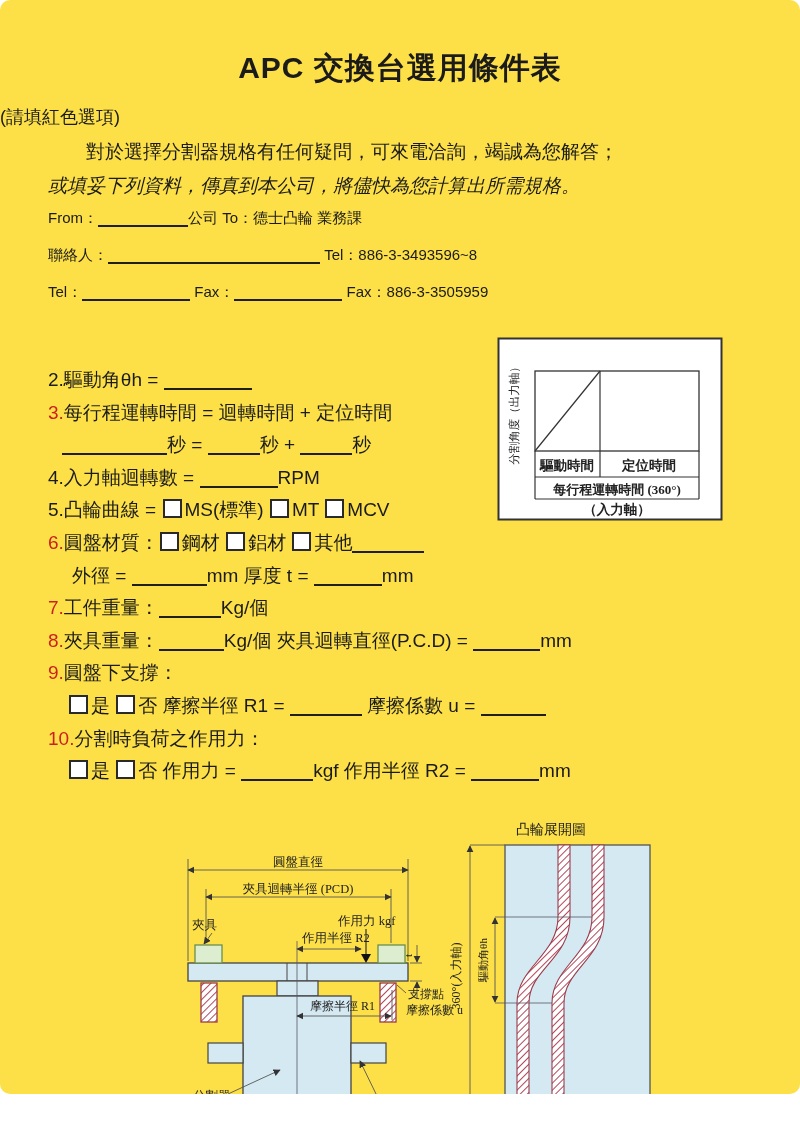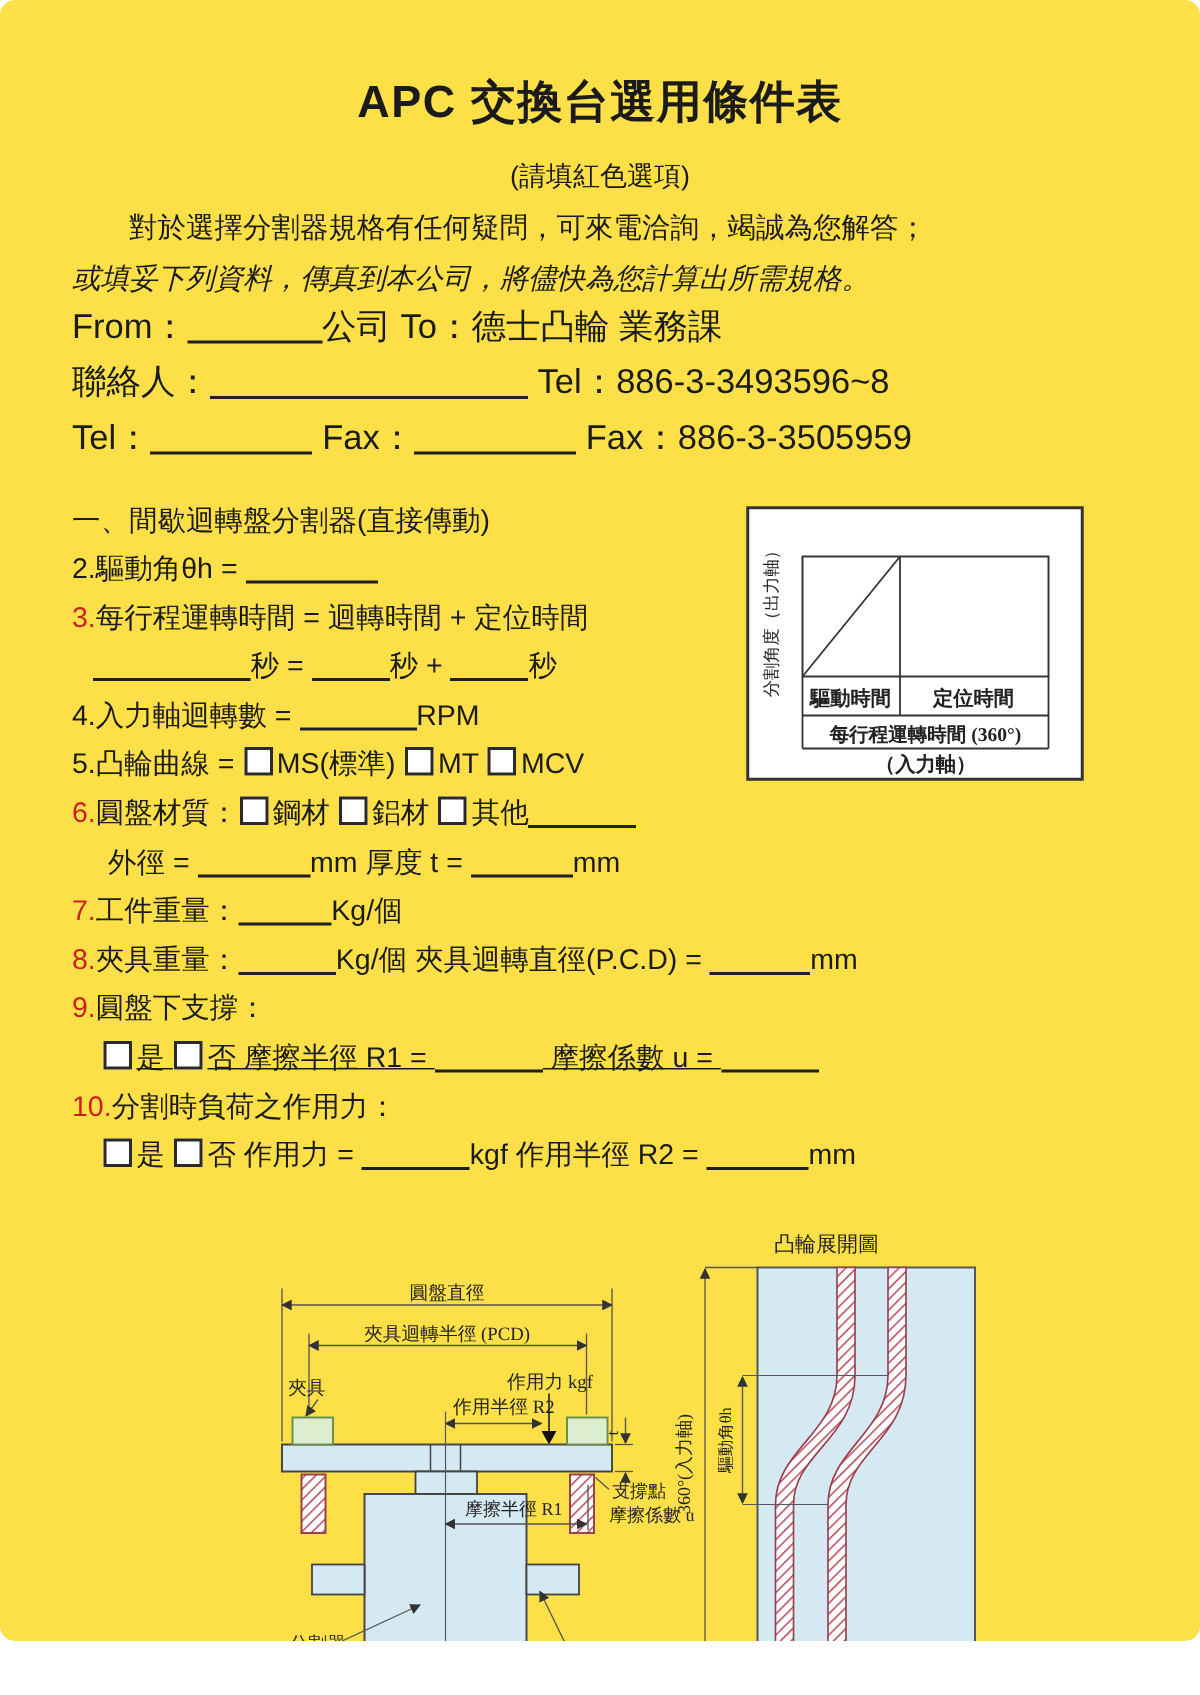--- a/index.html
+++ b/index.html
@@ -4,24 +4,24 @@
 <style>
   :root{
     --red:#cc1f1f; --blue:#d5e9f3; --green:#dcedd0;
     --hatch:#b2485a; --hatchEdge:#9a3d4d; --ink:#1b1b1b;
   }
   html,body{margin:0;padding:0;background:#ffffff;}
   .page{position:relative;width:800px;height:1094px;background:#fde047;overflow:hidden;
         font-family:"Liberation Sans",sans-serif;color:var(--ink);border-radius:10px;}
   .title{position:absolute;top:48px;left:0;width:100%;text-align:center;
          font-size:30px;font-weight:700;letter-spacing:1px;}
-  .subtitle{position:absolute;top:105px;left:0;width:100%;text-align:center;font-size:18px;}
+  .subtitle{position:absolute;top:105px;left:0;width:100%;text-align:left;font-size:18px;}
   .intro1{position:absolute;top:139px;left:48px;right:40px;font-size:19px;padding-left:38px;}
   .intro2{position:absolute;top:173px;left:48px;right:40px;font-size:19px;font-style:italic;}
-  .contact{position:absolute;top:199px;left:48px;font-size:23px;}
+  .contact{position:absolute;top:199px;left:48px;font-size:15px;}
   .contact .form-line{height:37px;line-height:37px;white-space:nowrap;}
   .section-heading{position:absolute;top:334px;left:48px;font-size:19px;}
   .form-lines{position:absolute;top:364px;left:48px;font-size:19px;}
   .form-lines .form-line{height:32.6px;line-height:32.6px;white-space:nowrap;}
   .red{color:var(--red);}
   .blank{display:inline-block;height:20px;border-bottom:2px solid #1f1f1f;vertical-align:-4px;}
   .checkbox{display:inline-block;width:15px;height:15px;border:2px solid #2a2a2a;
             background:#fff;margin:0 3px 0 1px;vertical-align:-2px;}
   .diagram{position:absolute;}
   svg text{font-family:"Liberation Serif",serif;fill:#222;}
@@ -35,33 +35,32 @@
   <div class="subtitle">(請填紅色選項)</div>
   <div class="intro1">對於選擇分割器規格有任何疑問，可來電洽詢，竭誠為您解答；</div>
   <div class="intro2">或填妥下列資料，傳真到本公司，將儘快為您計算出所需規格。</div>
 
   <div class="contact">
       <div class="form-line"><span>From：</span><span class="blank" style="width: 90px;"></span><span>公司  To：德士凸輪 業務課</span></div>
       <div class="form-line"><span>聯絡人：</span><span class="blank" style="width: 212px;"></span><span> Tel：886-3-3493596~8</span></div>
       <div class="form-line"><span>Tel：</span><span class="blank" style="width: 108px;"></span><span> Fax：</span><span class="blank" style="width: 108px;"></span><span> Fax：886-3-3505959</span></div>
     </div>
 
-  <div class="section-heading">一、間歇迴轉盤分割器(直接傳動)</div>
   <div class="form-lines">
       <div class="form-line"><span>2.驅動角θh = </span><span class="blank" style="width: 88px;"></span></div>
       <div class="form-line"><span class="red">3.</span><span>每行程運轉時間 = 迴轉時間 + 定位時間</span></div>
       <div class="form-line" style="padding-left: 14px;"><span class="blank" style="width: 105px;"></span><span>秒 = </span><span class="blank" style="width: 52px;"></span><span>秒 + </span><span class="blank" style="width: 52px;"></span><span>秒</span></div>
       <div class="form-line"><span>4.入力軸迴轉數 = </span><span class="blank" style="width: 78px;"></span><span>RPM</span></div>
       <div class="form-line"><span>5.凸輪曲線 = </span><span class="checkbox"></span><span>MS(標準) </span><span class="checkbox"></span><span>MT </span><span class="checkbox"></span><span>MCV</span></div>
       <div class="form-line"><span class="red">6.</span><span>圓盤材質：</span><span class="checkbox"></span><span>鋼材 </span><span class="checkbox"></span><span>鋁材 </span><span class="checkbox"></span><span>其他</span><span class="blank" style="width: 72px;"></span></div>
       <div class="form-line" style="padding-left: 24px;"><span>外徑 = </span><span class="blank" style="width: 75px;"></span><span>mm 厚度 t = </span><span class="blank" style="width: 68px;"></span><span>mm</span></div>
       <div class="form-line"><span class="red">7.</span><span>工件重量：</span><span class="blank" style="width: 62px;"></span><span>Kg/個</span></div>
       <div class="form-line"><span class="red">8.</span><span>夾具重量：</span><span class="blank" style="width: 65px;"></span><span>Kg/個 夾具迴轉直徑(P.C.D) = </span><span class="blank" style="width: 67px;"></span><span>mm</span></div>
       <div class="form-line"><span class="red">9.</span><span>圓盤下支撐：</span></div>
-      <div class="form-line" style="padding-left: 20px; text-decoration: underline;"><span class="checkbox"></span><span>是 </span><span class="checkbox"></span><span>否 摩擦半徑 R1 = </span><span class="blank" style="width: 72px;"></span><span> 摩擦係數 u = </span><span class="blank" style="width: 65px;"></span></div>
+      <div class="form-line" style="padding-left: 20px;"><span class="checkbox"></span><span>是 </span><span class="checkbox"></span><span>否 摩擦半徑 R1 = </span><span class="blank" style="width: 72px;"></span><span> 摩擦係數 u = </span><span class="blank" style="width: 65px;"></span></div>
       <div class="form-line"><span class="red">10.</span><span>分割時負荷之作用力：</span></div>
       <div class="form-line" style="padding-left: 20px;"><span class="checkbox"></span><span>是 </span><span class="checkbox"></span><span>否 作用力 = </span><span class="blank" style="width: 72px;"></span><span>kgf 作用半徑 R2 = </span><span class="blank" style="width: 68px;"></span><span>mm</span></div>
     </div>
 
   <svg class="diagram" style="left:497px;top:337px" width="226" height="184" viewBox="0 0 226 184">
     <rect x="1.5" y="1.5" width="223" height="181" fill="#fff" stroke="#333" stroke-width="2"></rect>
     <text transform="rotate(-90 21 76)" x="21" y="76" text-anchor="middle" font-size="11.5">分割角度（出力軸）</text>
     <rect x="38" y="34" width="164" height="80" fill="none" stroke="#333" stroke-width="1.3"></rect>
     <line x1="38" y1="114" x2="103" y2="34" stroke="#333" stroke-width="1.2"></line>
     <line x1="103" y1="34" x2="103" y2="114" stroke="#333" stroke-width="1.2"></line>

